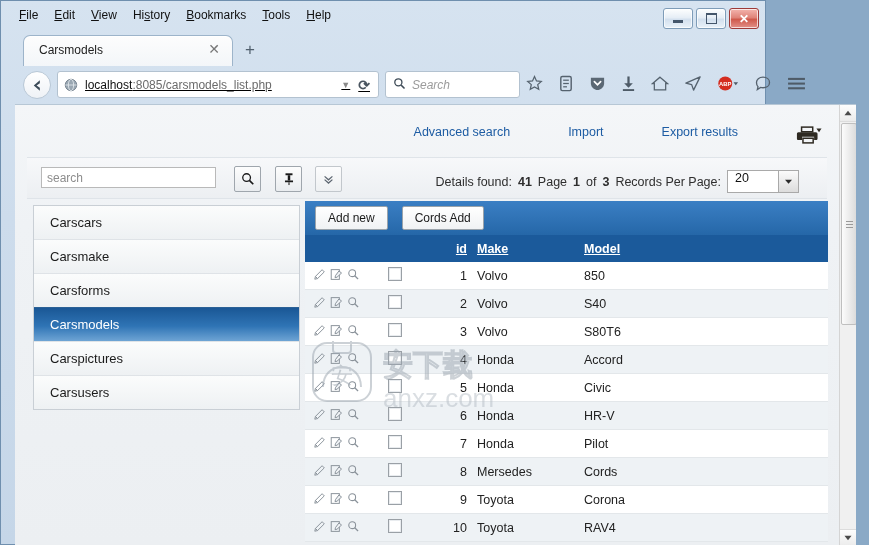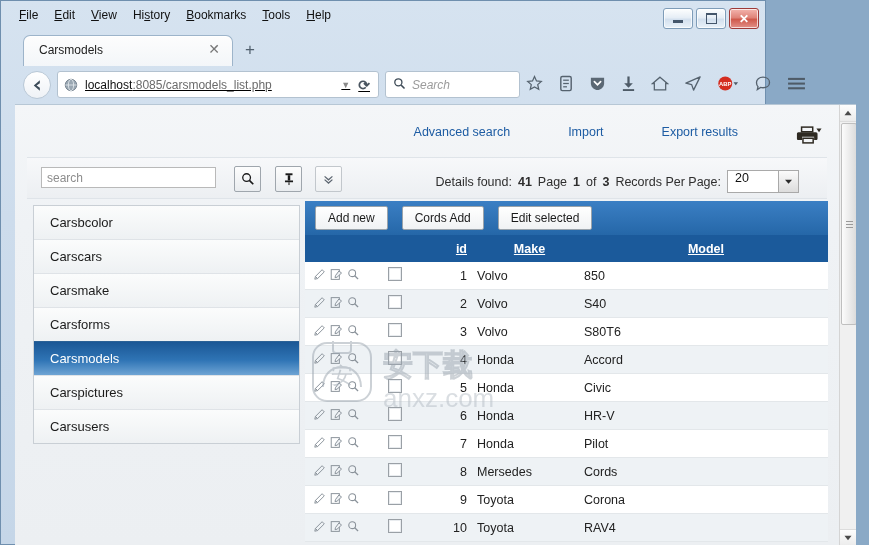--- a/index.html
+++ b/index.html
@@ -181,21 +181,21 @@
   }
   .abtn{
     height:22px;padding:0 12px;border:1px solid #9aa3ab;border-radius:2px;
     background:linear-gradient(to bottom,#ffffff 0%,#f0f2f4 100%);
     font-size:12px;color:#1a1a1a;display:flex;align-items:center;
     cursor:pointer;white-space:nowrap;
   }
   table{border-collapse:collapse;width:523px;table-layout:fixed;}
   thead th{
     background:#1b5a9b;color:#fff;font-size:12.5px;height:27px;
-    font-weight:bold;text-align:center;padding:0;
+    font-weight:bold;text-align:left;padding:0;
   }
   thead th .hl{text-decoration:underline;cursor:pointer;margin-top:17px;}
   tbody td{
     font-size:12.5px;color:#222;height:27px;padding:0;
     border-bottom:1px solid #e3e7ea;vertical-align:middle;
   }
   tbody tr.odd td{background:#ffffff;}
   tbody tr.even td{background:#eef2f5;}
   .c-icons{width:62px;padding-left:8px !important;}
   .c-chk{width:40px;text-align:center;}
@@ -412,34 +412,32 @@
             <span class="arrowbtn">
               <svg width="9" height="7" viewBox="0 0 10 8">
                   <path d="M1 2 L9 2 L5 6.6 Z" fill="#2b2b2b"></path>
                 </svg>
             </span>
           </span>
         </div>
       </div>
 
       <div class="sidebar">
-        <div class="sitem">Carsbcolor</div>
         <div class="sitem">Carscars</div>
         <div class="sitem">Carsmake</div>
         <div class="sitem">Carsforms</div>
         <div class="sitem active">Carsmodels</div>
         <div class="sitem">Carspictures</div>
         <div class="sitem">Carsusers</div>
       </div>
 
       <div class="tablewrap">
         <div class="actionbar">
           <div class="abtn">Add new</div>
           <div class="abtn">Cords Add</div>
-          <div class="abtn">Edit selected</div>
         </div>
 
         <table>
           <thead>
             <tr>
               <th class="c-icons"></th>
               <th class="c-chk"></th>
               <th class="c-id"><span class="hl">id</span></th>
               <th class="c-make"><span class="hl">Make</span></th>
               <th class="c-model"><span class="hl">Model</span></th>

